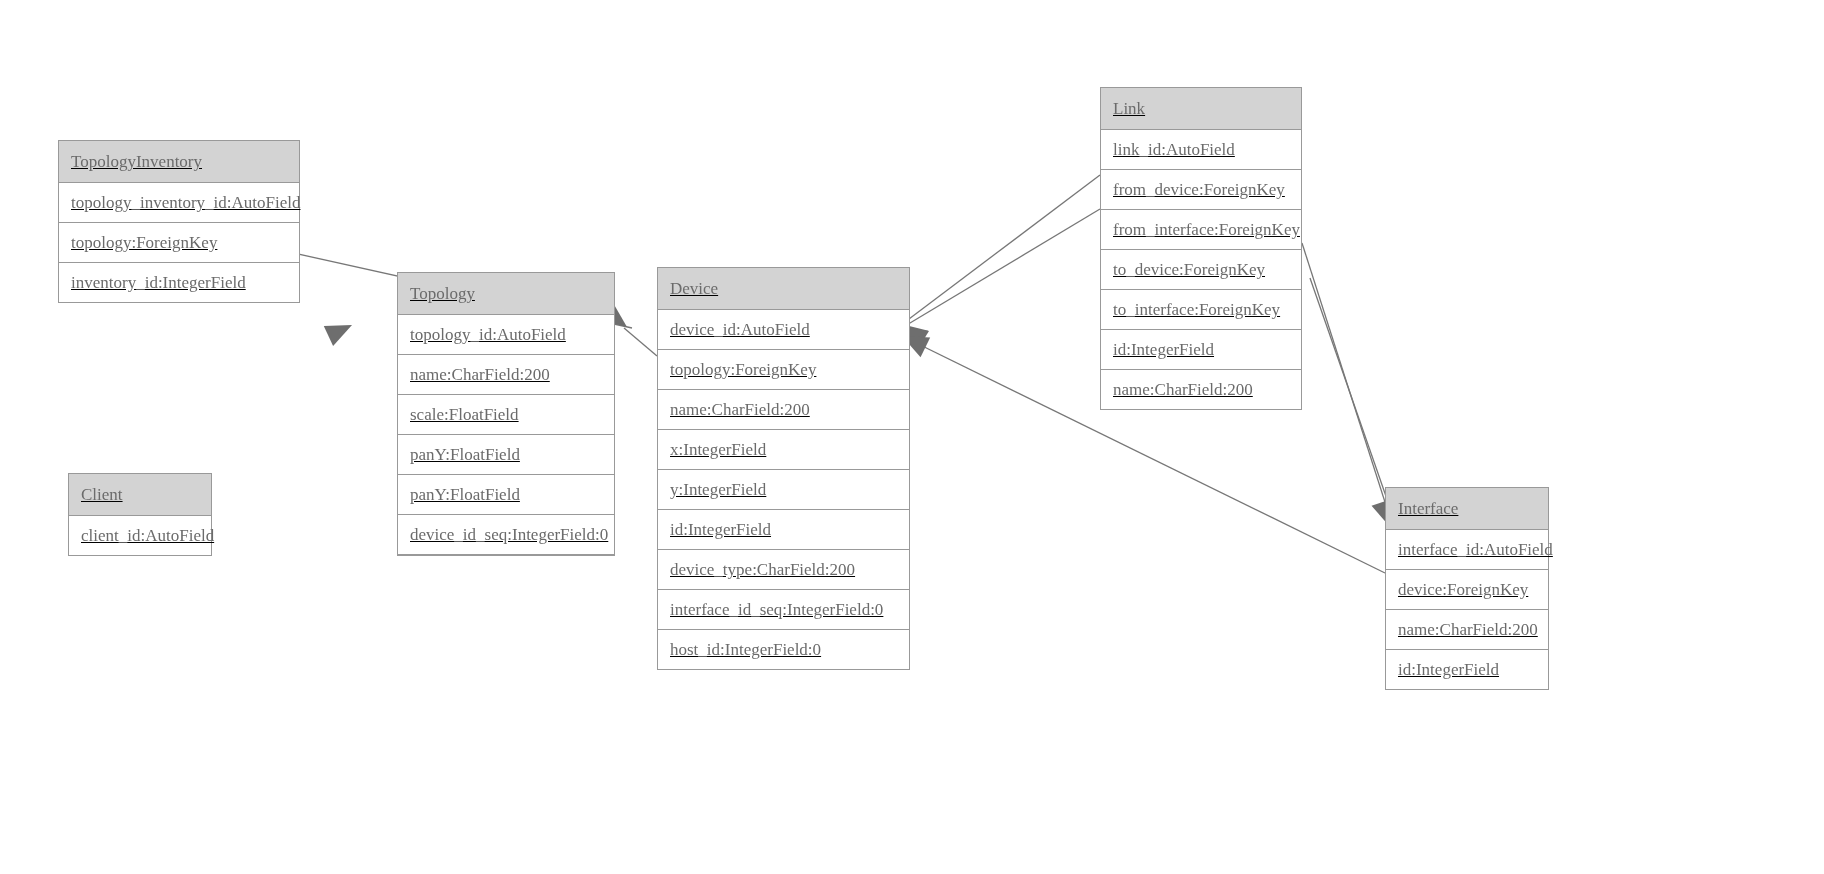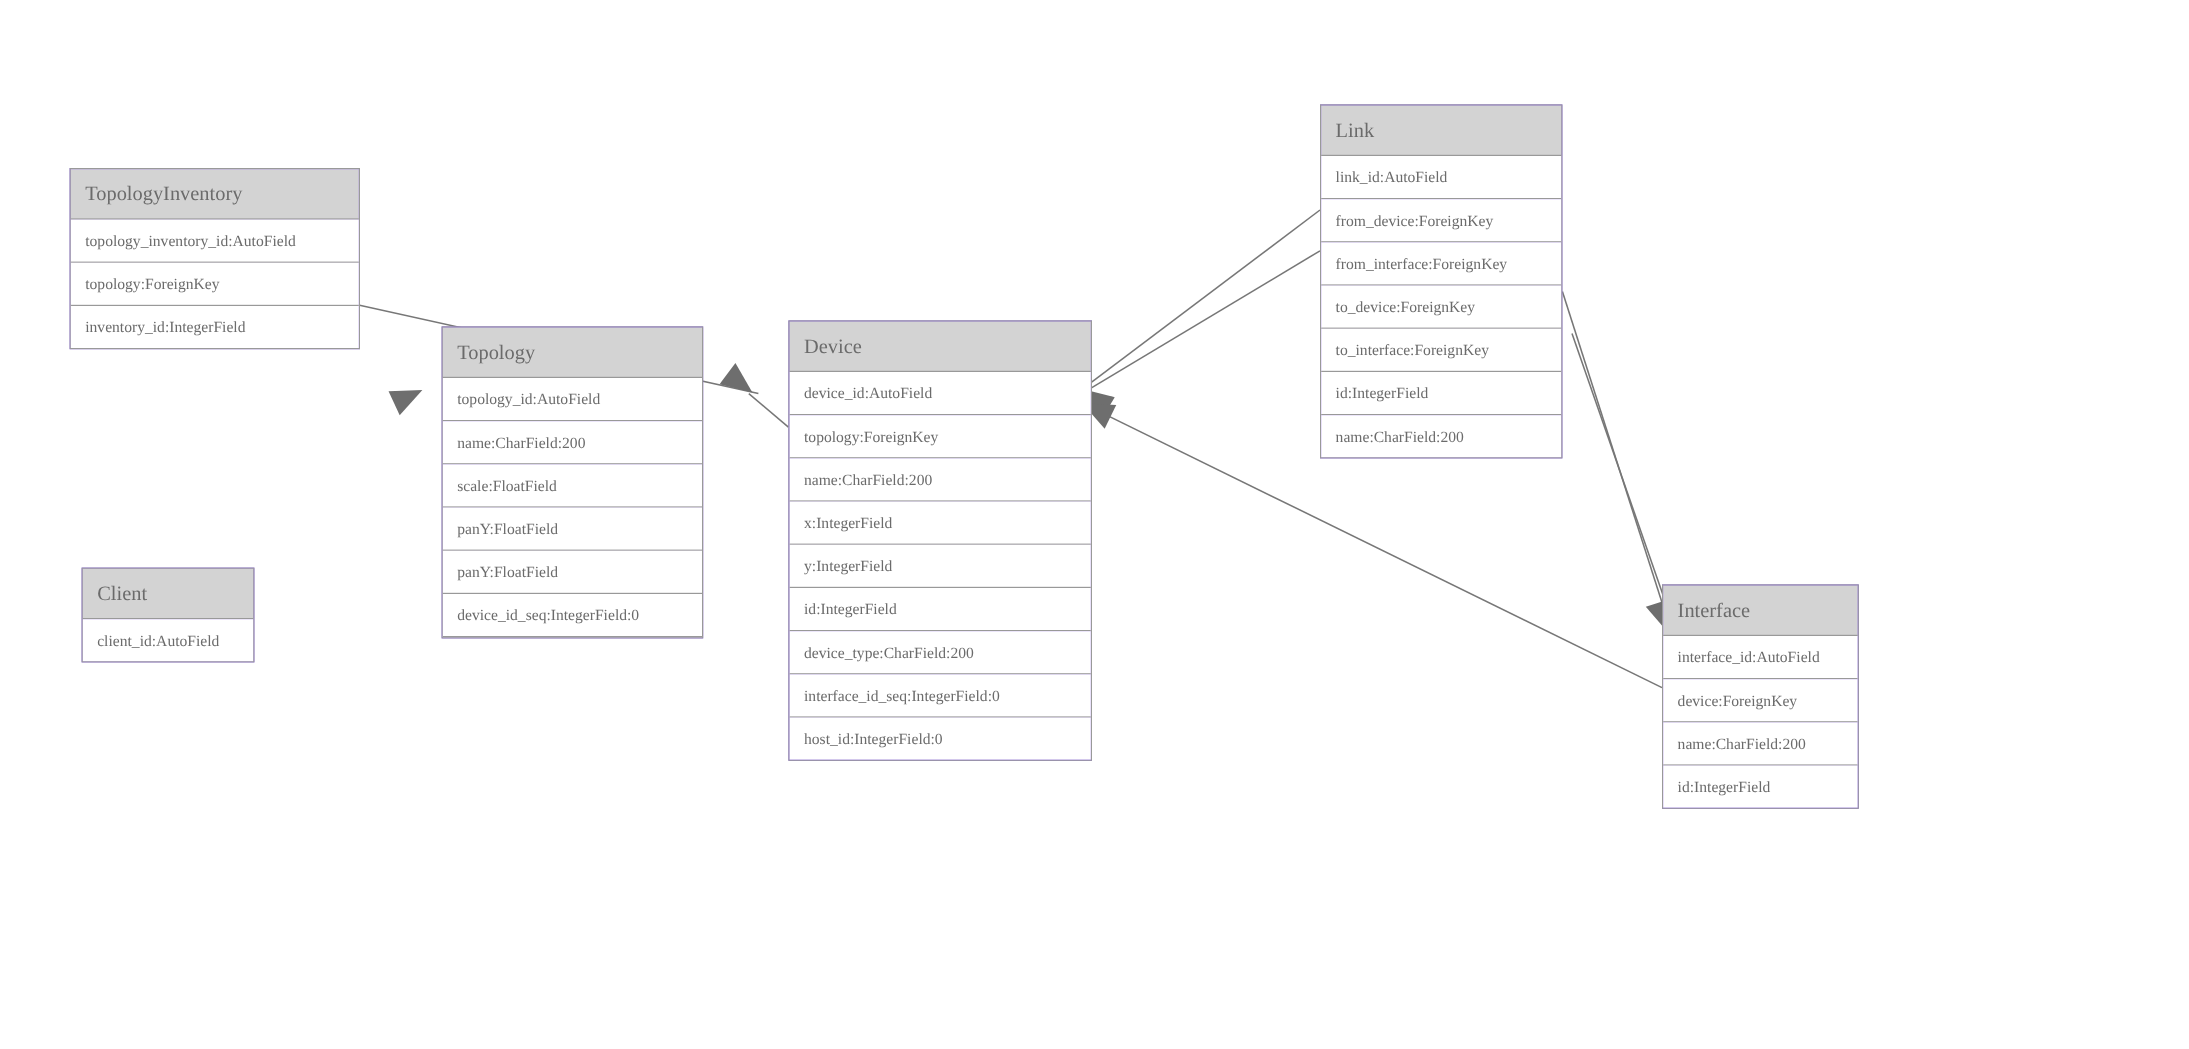--- a/index.html
+++ b/index.html
@@ -21,39 +21,40 @@
     left: 0;
     top: 0;
     width: 1824px;
     height: 874px;
     pointer-events: none;
   }
   .entity {
     position: absolute;
     box-sizing: border-box;
     border: 1px solid #999999;
-    background: #8b5cf6;
+    background: #1d4ed8;
     z-index: 5;
+    text-decoration: underline;
   }
   .entity-header {
     box-sizing: border-box;
     background: #d3d3d3;
     border-bottom: 1px solid #999999;
     color: #6b6b6b;
     font-size: 17px;
     line-height: 1;
     padding: 12px 10px 12px 12px;
     white-space: nowrap;
   }
   .entity-field {
     box-sizing: border-box;
     background: #ffffff;
     border-bottom: 1px solid #999999;
     color: #6b6b6b;
-    font-size: 13px;
+    font-size: 17px;
     line-height: 1;
     padding: 11px 10px 11px 12px;
     white-space: nowrap;
   }
   .entity-field.last {
     border-bottom: none;
   }
 </style>
 </head>
 <body>
@@ -95,21 +96,21 @@
       <div class="entity" style="left: 20px; top: 140px; width: 242px; margin-left: 38px;">
         <div class="entity-header">TopologyInventory</div>
         <div class="entity-field">topology_inventory_id:AutoField</div>
         <div class="entity-field">topology:ForeignKey</div>
         <div class="entity-field last">inventory_id:IntegerField</div>
       </div>
       <div class="entity" style="left: 68px; top: 453px; width: 144px; margin-top: 20px;">
         <div class="entity-header">Client</div>
         <div class="entity-field last">client_id:AutoField</div>
       </div>
-      <div class="entity" style="left: 368px; top: 272px; width: 218px;">
+      <div class="entity" style="left: 397px; top: 272px; width: 218px;">
         <div class="entity-header">Topology</div>
         <div class="entity-field">topology_id:AutoField</div>
         <div class="entity-field">name:CharField:200</div>
         <div class="entity-field">scale:FloatField</div>
         <div class="entity-field">panY:FloatField</div>
         <div class="entity-field">panY:FloatField</div>
         <div class="entity-field">device_id_seq:IntegerField:0</div>
       </div>
       <div class="entity" style="left: 657px; top: 267px; width: 253px;">
         <div class="entity-header">Device</div>

